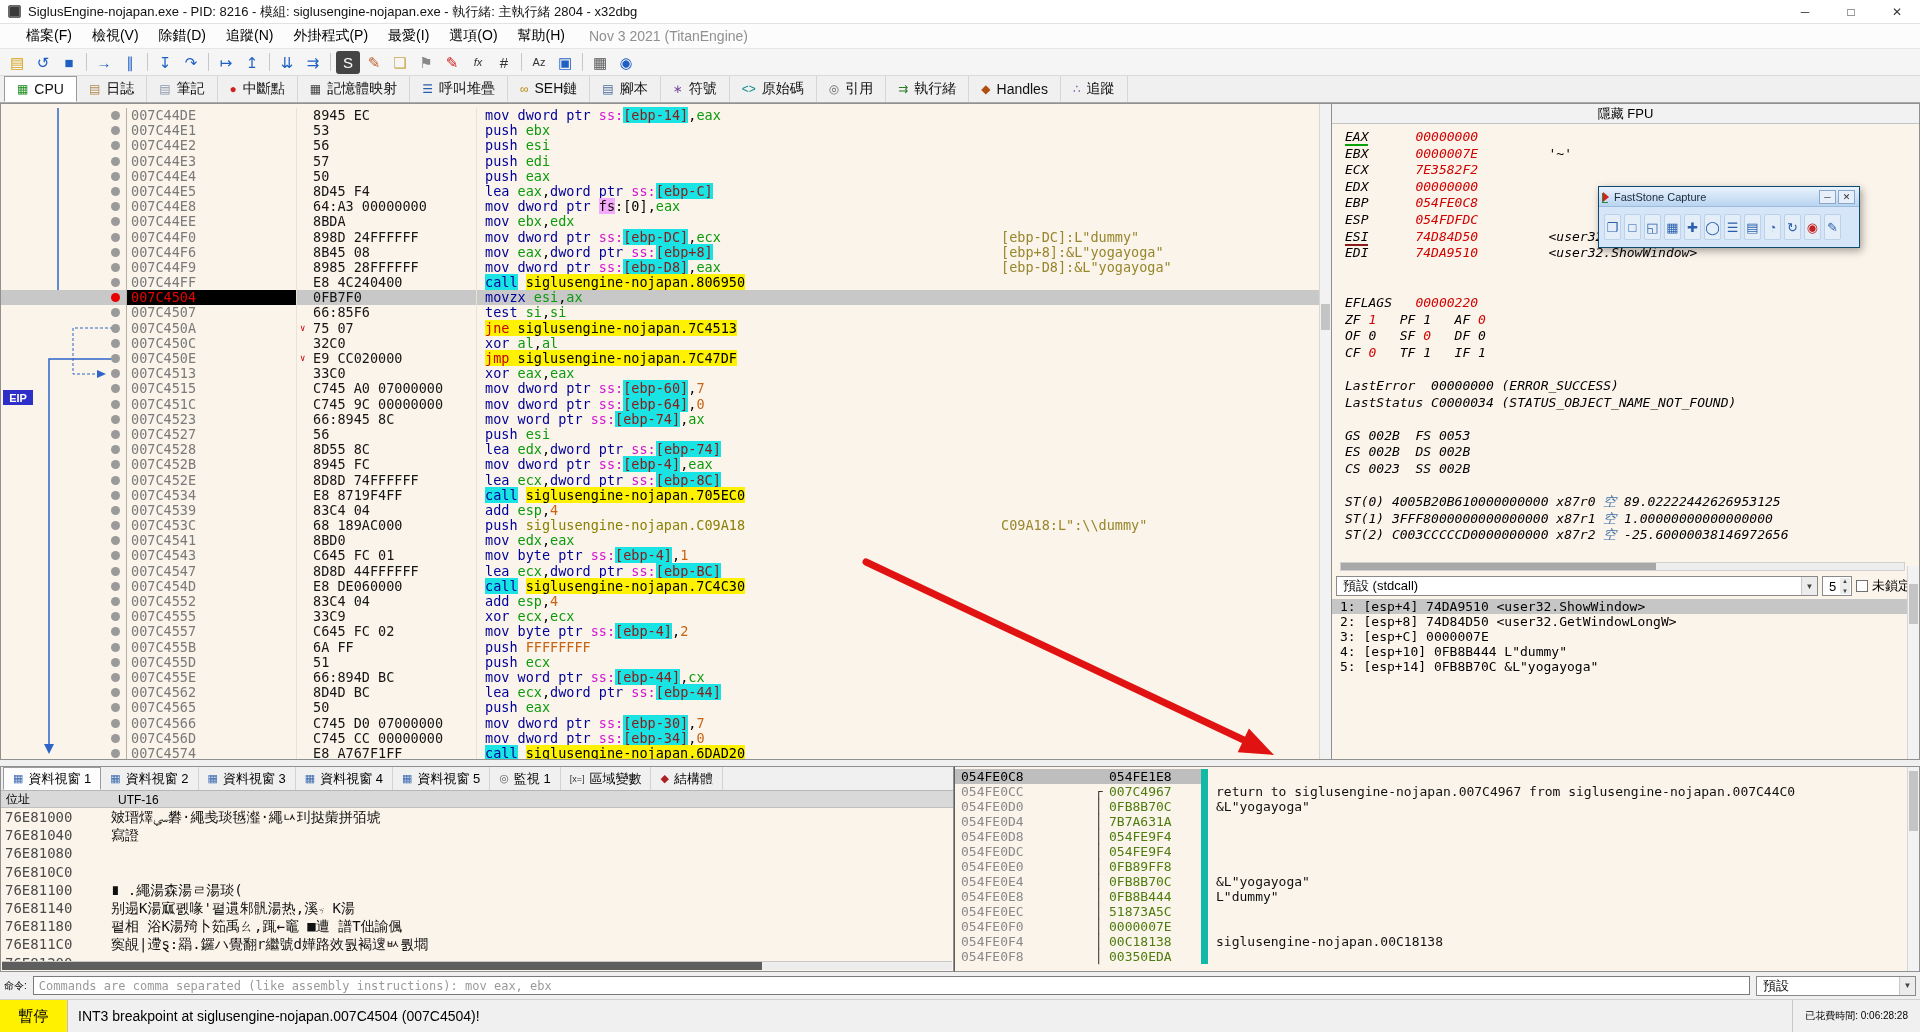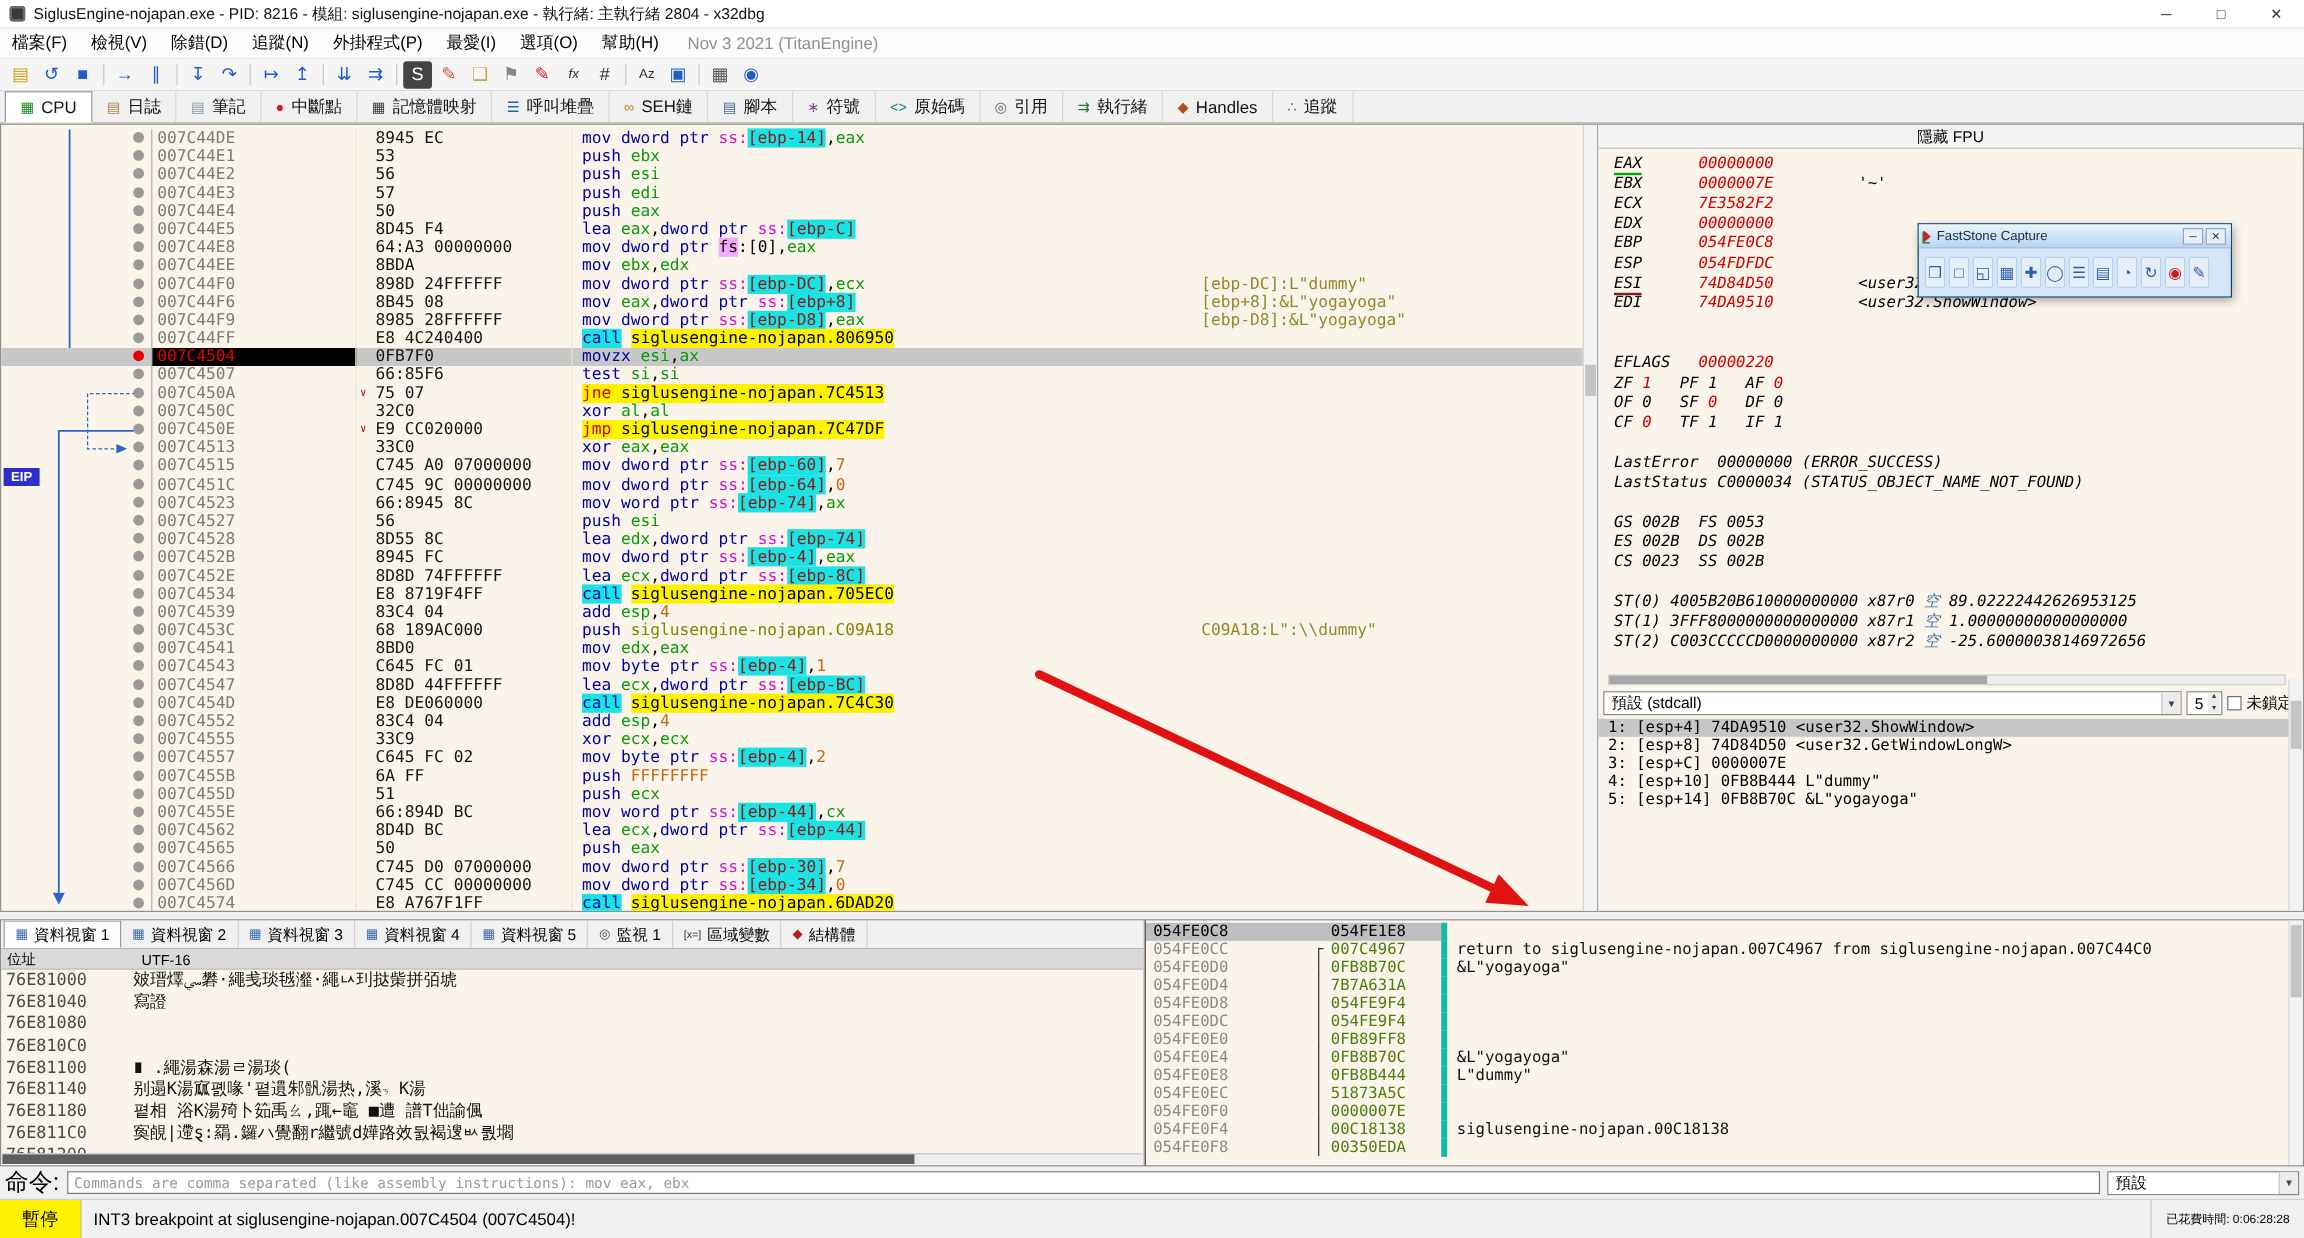--- a/index.html
+++ b/index.html
@@ -106,30 +106,30 @@
   .dtext { color:#111; }
   #dump-hscroll { position:absolute; left:1px; right:1px; bottom:1px; height:9px; background:#EDEDED; border-top:1px solid #C8C8C8; }
   #dump-hscroll .thumb { position:absolute; left:0; top:0; bottom:0; width:80%; background:#5E5E5E; }
 
   #stack-pane { position:relative; flex:1; background:#FBF4EA; border:1px solid #909090; border-left:1px solid #606060; overflow:hidden; padding-top:2px; }
   .srow { display:grid; grid-template-columns:140px 14px 92px 1fr; height:15px; line-height:15px;
           font-family:"DejaVu Sans Mono", monospace; font-size:13px; white-space:pre; }
   .srow .sa { color:#8A8A8A; padding-left:6px; }
   .srow .sb { color:#333; }
   .srow .sv { color:#4d7c0f; }
-  .srow .sc { border-left:5px solid #14b8a6; padding-left:8px; color:#111; }
+  .srow .sc { border-left:7px solid #14b8a6; padding-left:8px; color:#111; }
   .srow .selcell { background:#BEBEBE; color:#000; }
   .c-ret { color:#B00000; }
   .c-str { color:#CE6A00; }
   #stack-vscroll { position:absolute; right:0; top:0; bottom:0; width:12px; background:#F2F2F2; border-left:1px solid #D6D6D6; }
   #stack-vscroll .thumb { position:absolute; left:1px; right:1px; top:4px; height:60px; background:#C4C4C4; }
 
   
   #commandbar { height:27px; background:#F0F0F0; display:flex; align-items:center; padding:0 4px; gap:6px; }
-  #cmd-label { font-size:20px; }
+  #cmd-label { font-size:10px; }
   #cmd-input { flex:1; height:19px; background:#FFF; border:1px solid #7A7A7A; font-size:12px; color:#9A9A9A;
                font-family:"DejaVu Sans Mono", monospace; padding-left:5px; }
   #cmd-input::placeholder { color:#9A9A9A; }
   #cmd-combo { width:160px; height:20px; background:#FFF; border:1px solid #8A8A8A; display:flex; align-items:center; font-size:13px; padding-left:6px; }
   #cmd-combo .arrow { margin-left:auto; width:16px; height:100%; background:#ECECEC; border-left:1px solid #C8C8C8; display:flex; align-items:center; justify-content:center; font-size:8px; color:#444; }
 
   
   #statusbar { height:33px; background:#F0F0F0; display:flex; align-items:stretch; border-top:1px solid #D0D0D0; }
   #status-badge { width:68px; background:#FFF100; display:flex; align-items:center; justify-content:center; font-size:15px; border-right:1px solid #C0C0C0; }
   #status-message { display:flex; align-items:center; padding-left:10px; font-size:14px; flex:1; }
@@ -159,21 +159,21 @@
     <div id="app-icon"></div>
     <span id="title-text">SiglusEngine-nojapan.exe - PID: 8216 - 模組: siglusengine-nojapan.exe - 執行緒: 主執行緒 2804 - x32dbg</span>
     <div id="win-controls">
         <div class="wbtn">─</div>
         <div class="wbtn">□</div>
         <div class="wbtn">✕</div>
       </div>
   </div>
 
   <div id="menubar">
-    <span id="menu-items" style="display: flex;">
+    <span id="menu-items" style="display: flex; padding-left: 16px;">
         <span class="menu-item">檔案(F)</span>
         <span class="menu-item">檢視(V)</span>
         <span class="menu-item">除錯(D)</span>
         <span class="menu-item">追蹤(N)</span>
         <span class="menu-item">外掛程式(P)</span>
         <span class="menu-item">最愛(I)</span>
         <span class="menu-item">選項(O)</span>
         <span class="menu-item">幫助(H)</span>
       </span>
     <span id="build-info">Nov 3 2021 (TitanEngine)</span>

